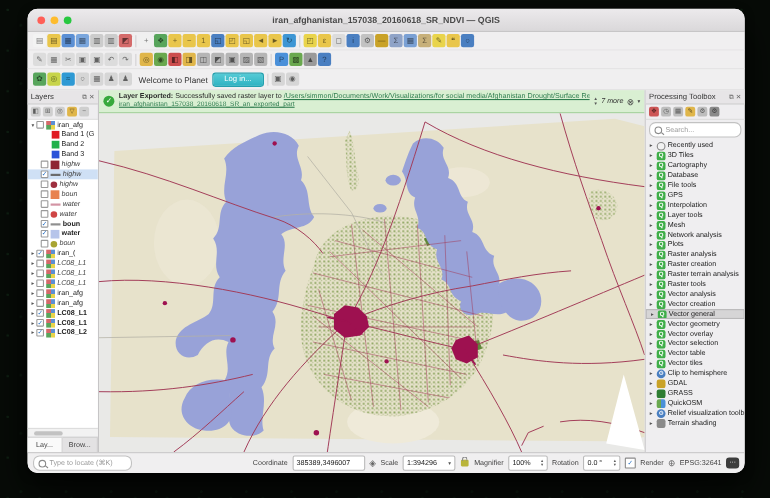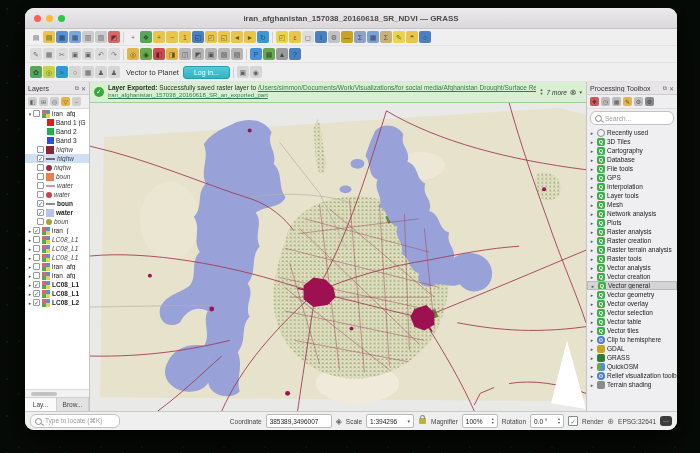--- a/index.html
+++ b/index.html
@@ -120,21 +120,21 @@
 <body>
 
 <div class="window">
 
   <div class="titlebar">
     <div class="lights">
       <span class="light r"></span>
       <span class="light y"></span>
       <span class="light g"></span>
     </div>
-    <span class="wtitle">iran_afghanistan_157038_20160618_SR_NDVI — GRASS</span>
+    <span class="wtitle">iran_afghanistan_157038_20160618_SR_NDVI — QGIS</span>
   </div>
 
   <div class="tbrow">
     <div class="tbgroup">
 
     <span class="ticon" style="background: rgb(243, 243, 243);">
           <i>▤</i>
         </span>
         <span class="ticon" style="background: rgb(233, 198, 75);">
           <i>▤</i>
@@ -327,21 +327,21 @@
           <i>▦</i>
         </span>
         <span class="ticon" style="background: rgb(214, 214, 214);">
           <i>♟</i>
         </span>
         <span class="ticon" style="background: rgb(214, 214, 214);">
           <i>♟</i>
         </span>
       </div>
     <div class="planetbar">
-      <span class="planet-label">Vector to Planet</span>
+      <span class="planet-label">Welcome to Planet</span>
       <span class="login-btn">Log in...</span>
     </div>
     <span class="tsep"></span>
     <div class="tbgroup">
 
     <span class="ticon" style="background: rgb(214, 214, 214);">
           <i>▣</i>
         </span>
         <span class="ticon" style="background: rgb(214, 214, 214);">
           <i>◉</i>

